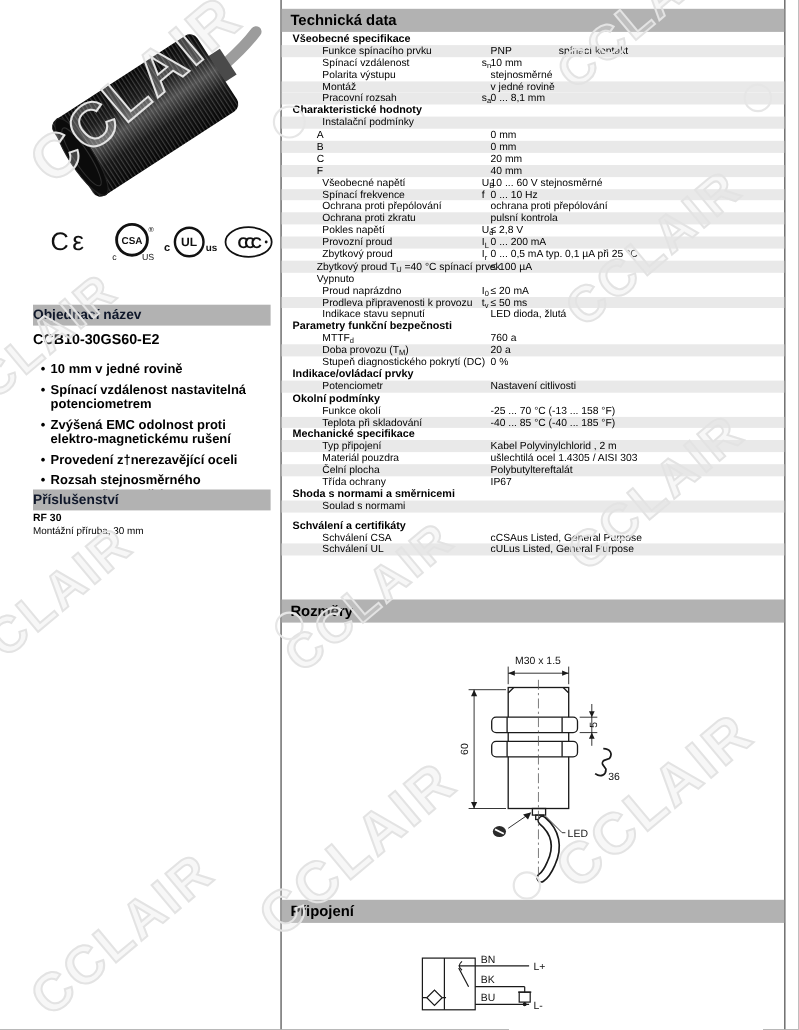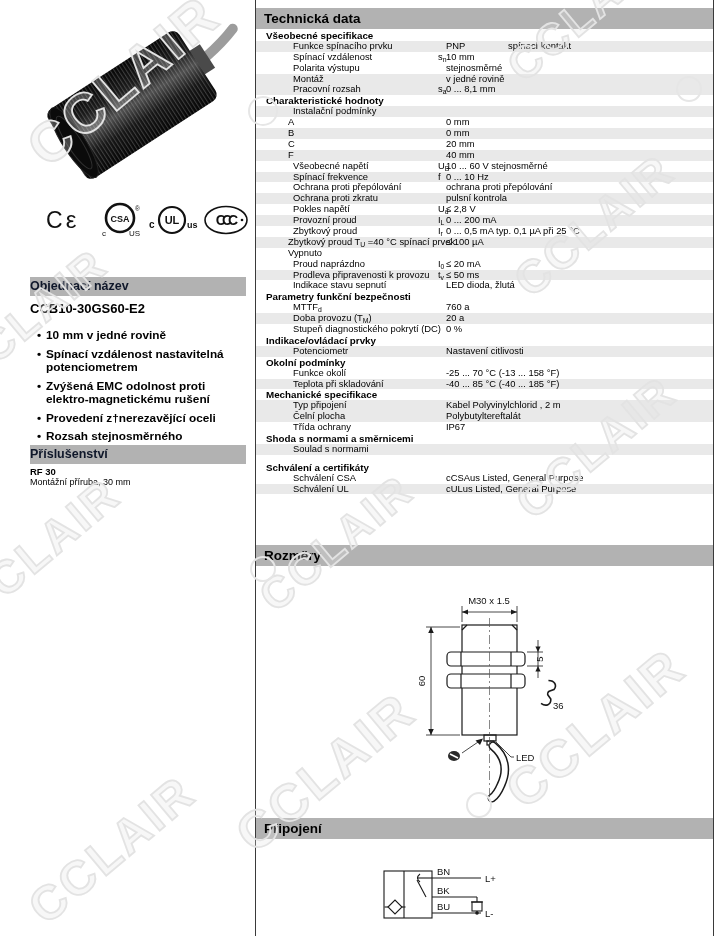--- a/index.html
+++ b/index.html
@@ -185,20 +185,21 @@
         <div class="t-row"><span class="t-label ind1">MTTF<sub>d</sub></span><span class="t-val">760 a</span></div>
         <div class="t-row shaded"><span class="t-label ind1">Doba provozu (T<sub>M</sub>)</span><span class="t-val">20 a</span></div>
         <div class="t-row"><span class="t-label ind1">Stupeň diagnostického pokrytí (DC)</span><span class="t-val">0 %</span></div>
         <div class="t-sec">Indikace/ovládací prvky</div>
         <div class="t-row shaded"><span class="t-label ind1">Potenciometr</span><span class="t-val">Nastavení citlivosti</span></div>
         <div class="t-sec">Okolní podmínky</div>
         <div class="t-row"><span class="t-label ind1">Funkce okolí</span><span class="t-val">-25 ... 70 °C (-13 ... 158 °F)</span></div>
         <div class="t-row shaded"><span class="t-label ind1">Teplota při skladování</span><span class="t-val">-40 ... 85 °C (-40 ... 185 °F)</span></div>
         <div class="t-sec">Mechanické specifikace</div>
         <div class="t-row shaded"><span class="t-label ind1">Typ připojení</span><span class="t-val">Kabel Polyvinylchlorid , 2 m</span></div>
+        <div class="t-row"><span class="t-label ind1">Materiál pouzdra</span><span class="t-val">ušlechtilá ocel 1.4305 / AISI 303</span></div>
         <div class="t-row shaded"><span class="t-label ind1">Čelní plocha</span><span class="t-val">Polybutyltereftalát</span></div>
         <div class="t-row"><span class="t-label ind1">Třída ochrany</span><span class="t-val">IP67</span></div>
         <div class="t-sec">Shoda s normami a směrnicemi</div>
         <div class="t-row shaded"><span class="t-label ind1">Soulad s normami</span></div>
         <div class="t-sec t-gap">Schválení a certifikáty</div>
         <div class="t-row"><span class="t-label ind1">Schválení CSA</span><span class="t-val">cCSAus Listed, General Purpose</span></div>
         <div class="t-row shaded"><span class="t-label ind1">Schválení UL</span><span class="t-val">cULus Listed, General Purpose</span></div>
       </div>
 
     <div class="barwide bar-roz"><span>Rozměry</span></div>

